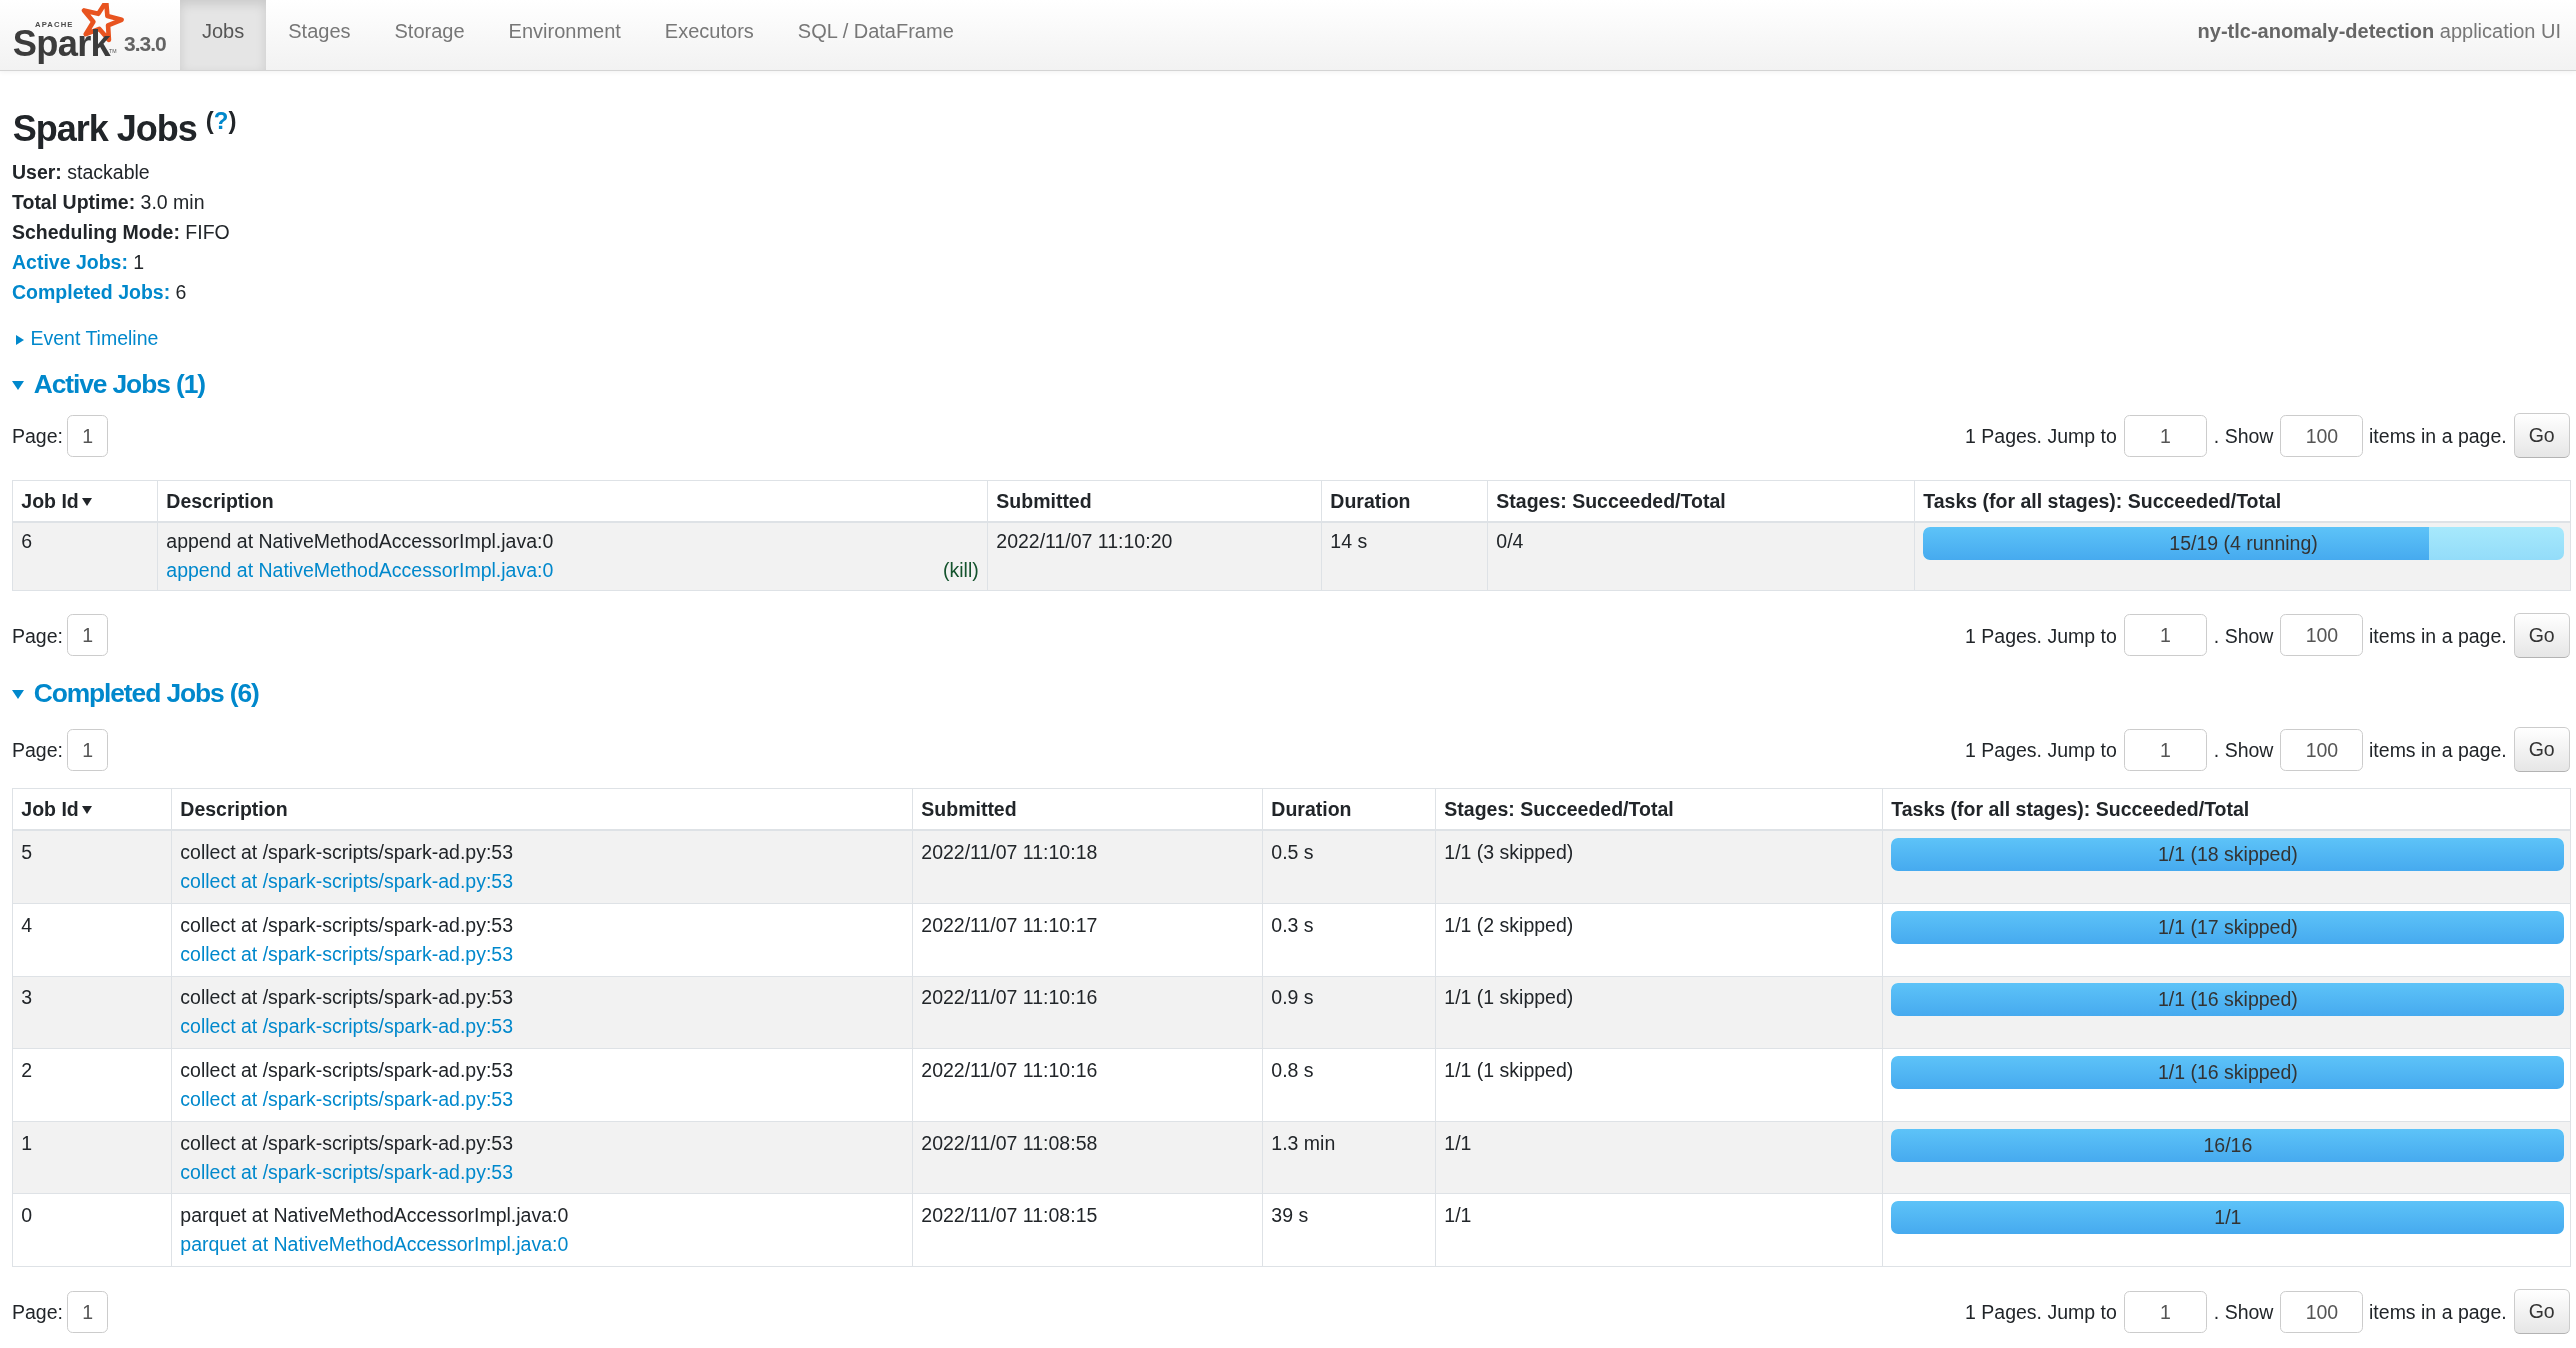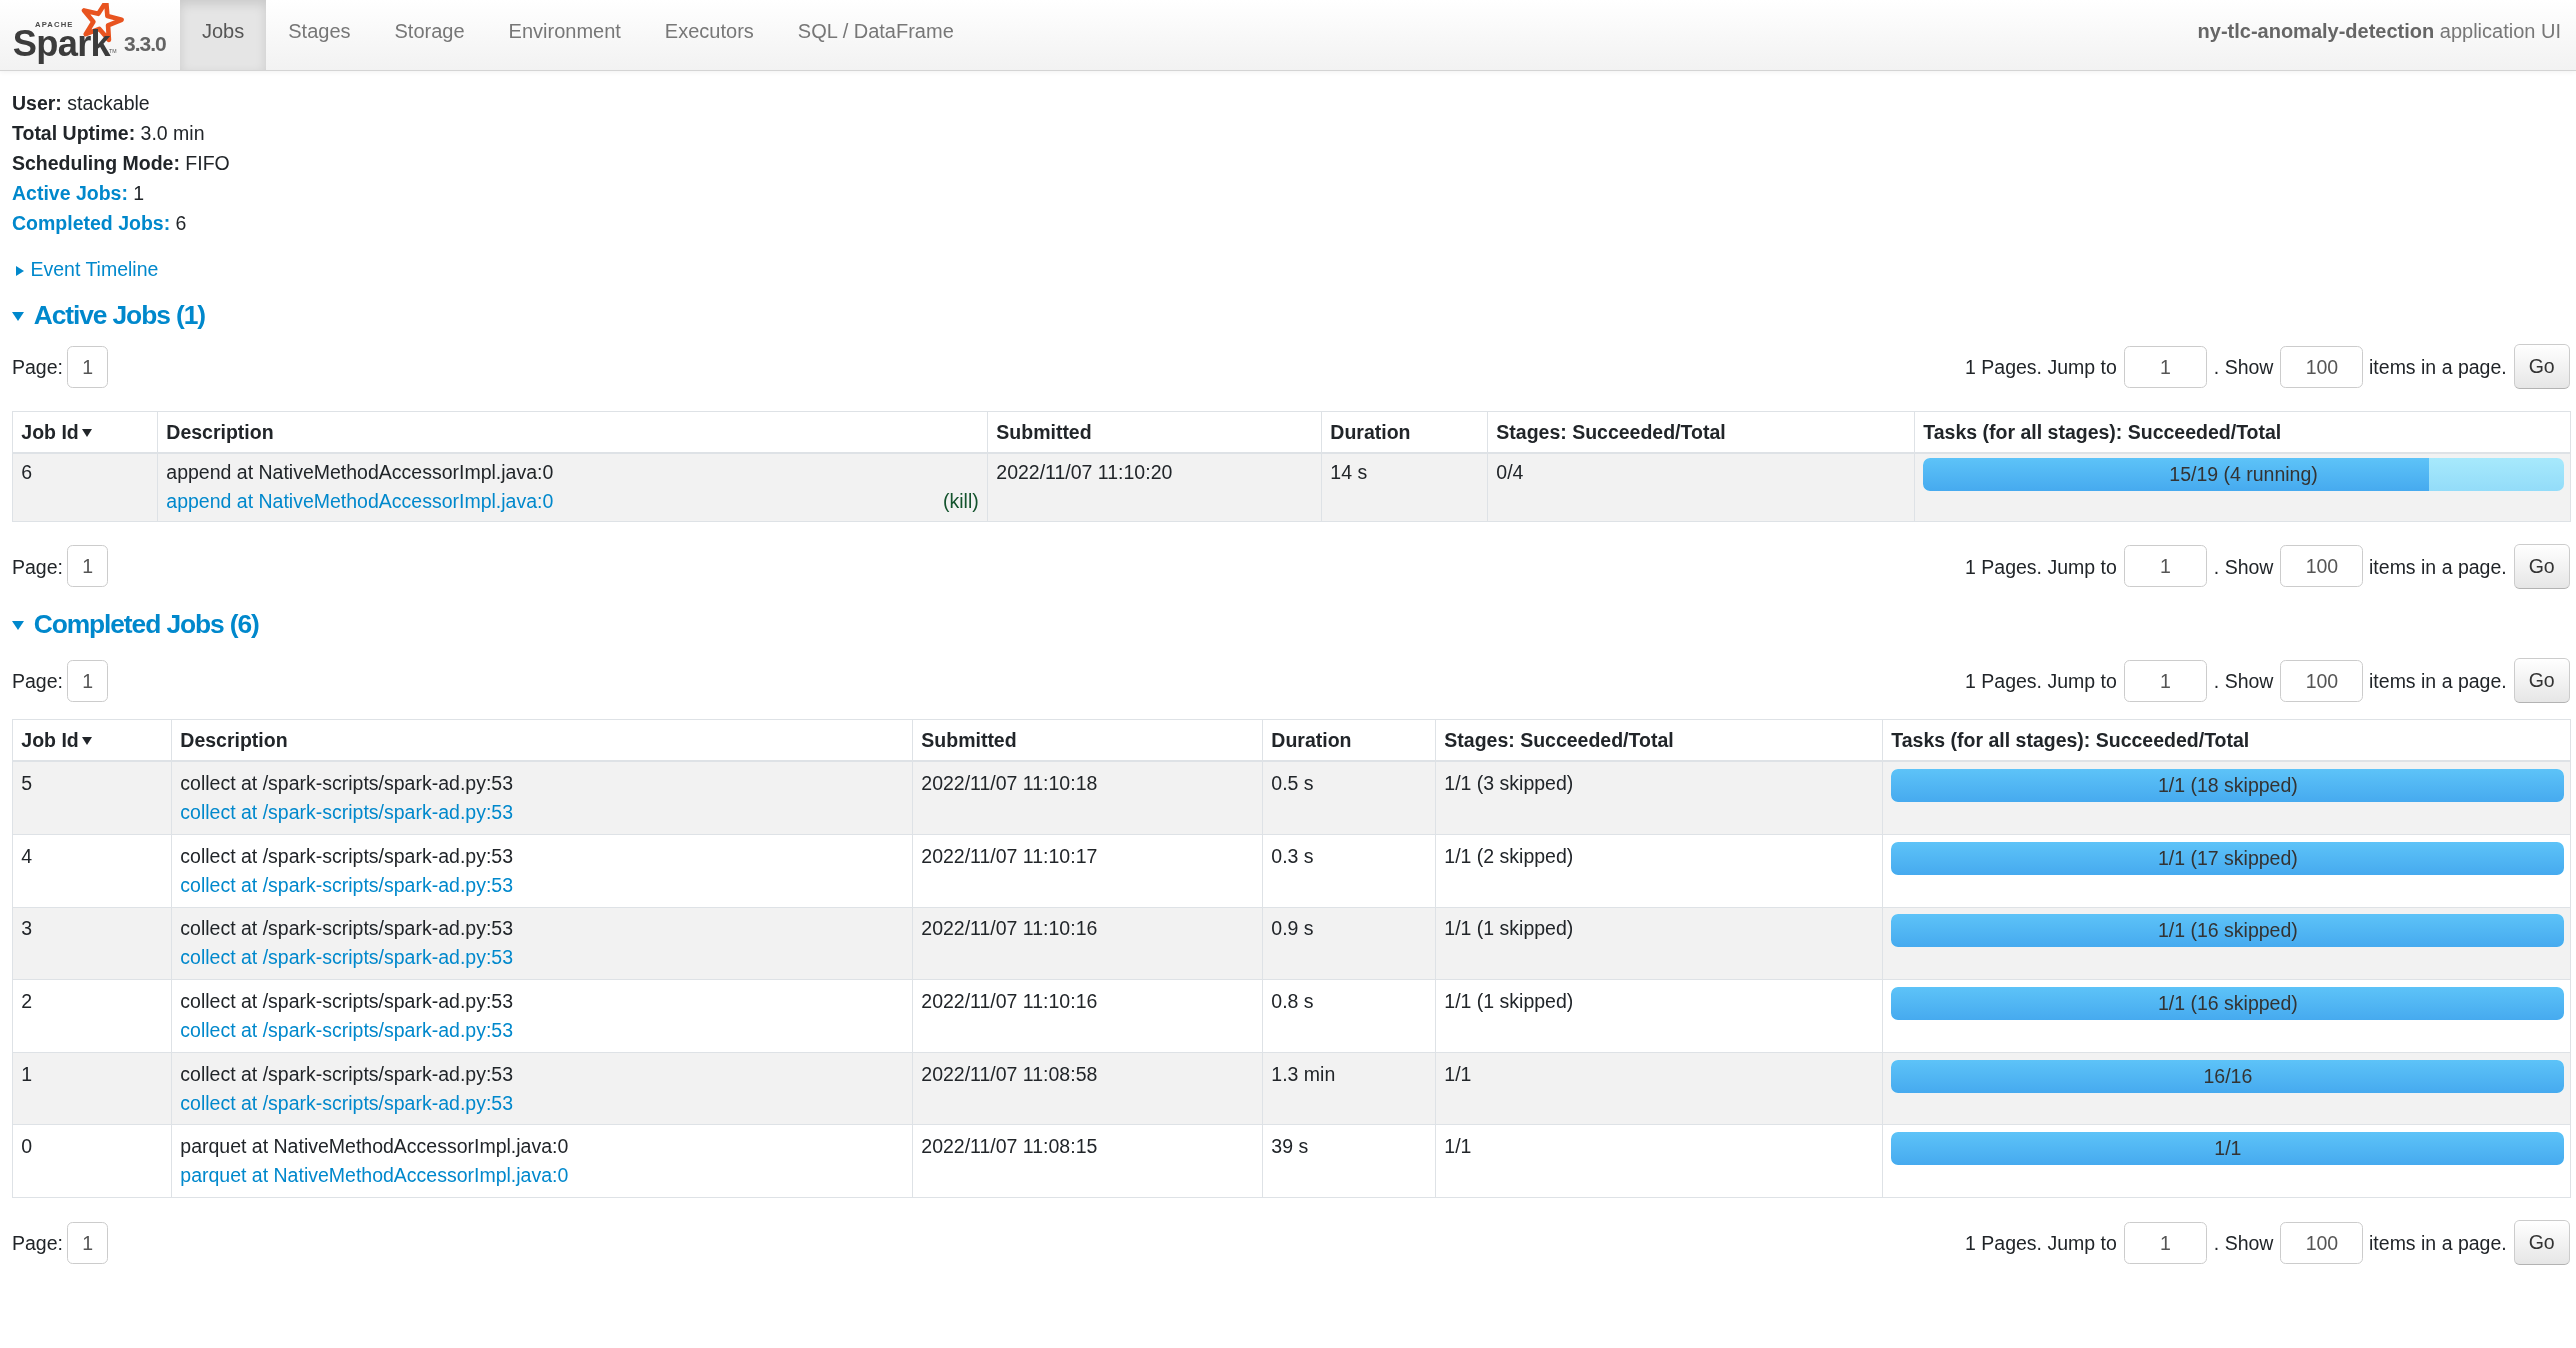--- a/index.html
+++ b/index.html
@@ -28,21 +28,21 @@
 ul.nav li { display:inline-block; height:70px; vertical-align:top; }
 ul.nav li a { display:block; padding:0 22px; line-height:63px; height:70px; font-size:20px; color:#777;border-radius:18px; }
 ul.nav li.active { background:#e5e5e5; box-shadow: inset 0 4.2px 11px rgba(0,0,0,0.12); }
 ul.nav li.active a { color:#555; }
 .appname { position:absolute; right:15px; top:0; line-height:63px; font-size:20px; color:#777; }
 .appname b { color:#666; }
 
 .container { margin: 0 6.3px 0 12px; }
 h3.title { margin-top:36px; margin-left:0.7px; font-size:36px; line-height:43px; letter-spacing:-1px; font-weight:bold; color:#212529; }
 h3.title sup { font-size:24px; letter-spacing:0; vertical-align: baseline; position: relative; top: -12px; }
-ul.unstyled { list-style:none; margin-top:17px; }
+ul.unstyled { list-style:none; margin-top:3px; }
 ul.unstyled li { line-height:30px; }
 strong { color:#212529; }
 .evt { margin-top:17px; height:29px; line-height:29px; }
 .arrow-closed { display:inline-block; width:0; height:0; border-top:5.6px solid transparent; border-bottom:5.6px solid transparent; border-left:8.3px solid #0088cc; margin-left:4.2px; margin-right:6.3px; }
 .sec-head { font-size:26.4px; line-height:32px; font-weight:bold; letter-spacing:-1.1px; color:#0088cc; }
 .sec-head .arrow-open { display:inline-block; width:0; height:0; border-left:6.3px solid transparent; border-right:6.3px solid transparent; border-top:9px solid #0088cc; margin-right:9.7px; margin-bottom:2.8px; letter-spacing:0; }
 #sec-active { margin-top:15px; }
 #sec-completed { margin-top:19px; }
 
 .pagerow { position:relative; height:43px; }
@@ -95,20 +95,21 @@
     <li class="active"><a>Jobs</a></li>
     <li><a>Stages</a></li>
     <li><a>Storage</a></li>
     <li><a>Environment</a></li>
     <li><a>Executors</a></li>
     <li><a>SQL / DataFrame</a></li>
   </ul>
   <span class="appname"><b>ny-tlc-anomaly-detection</b> application UI</span>
 </div>
 <div class="container">
+  <h3 class="title">Spark Jobs <sup>(<a>?</a>)</sup></h3>
   <ul class="unstyled">
     <li><strong>User:</strong> stackable</li>
     <li><strong>Total Uptime:</strong> 3.0 min</li>
     <li><strong>Scheduling Mode:</strong> FIFO</li>
     <li><a><strong>Active Jobs:</strong></a> 1</li>
     <li><a><strong>Completed Jobs:</strong></a> 6</li>
   </ul>
   <div class="evt"><span class="arrow-closed"></span><a>Event Timeline</a></div>
 
   <div class="sec-head" id="sec-active"><span class="arrow-open"></span>Active Jobs (1)</div>

